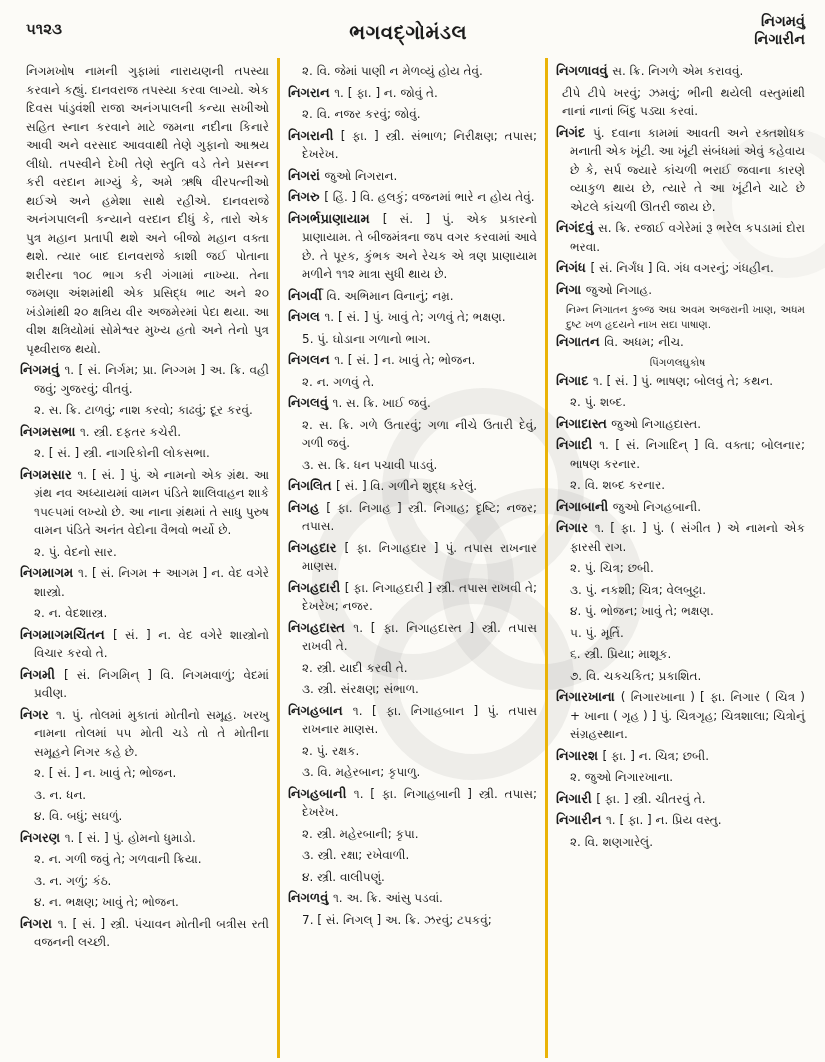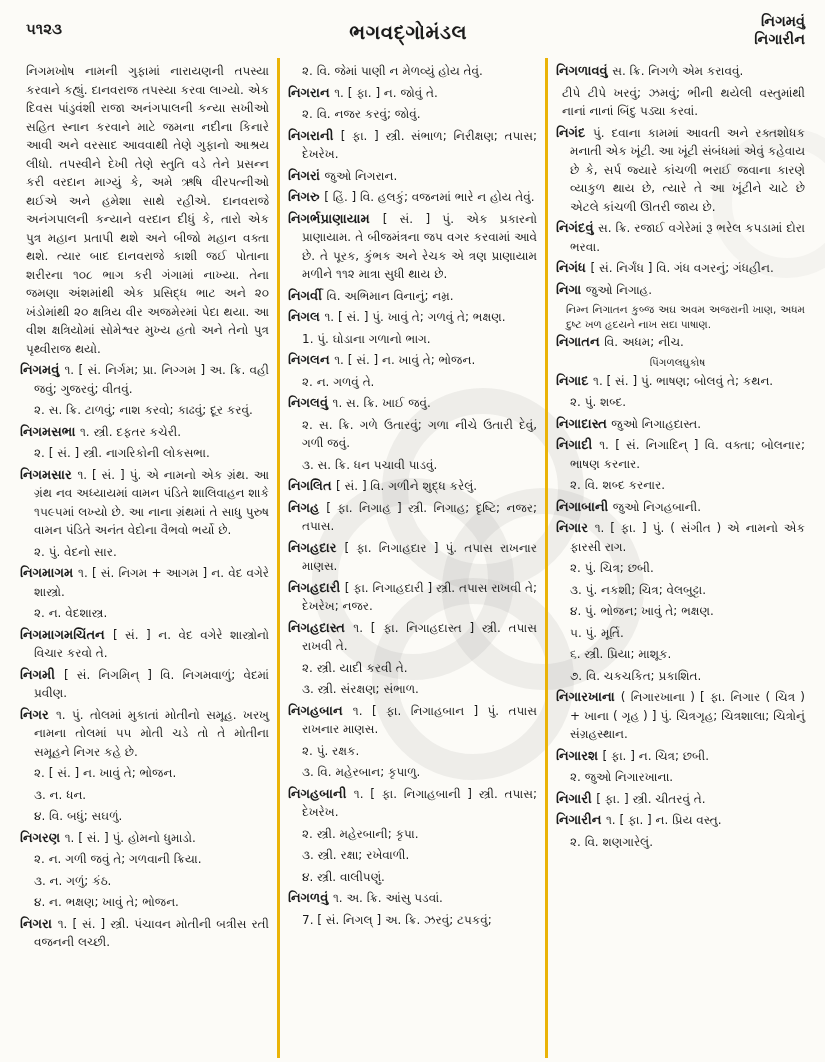--- a/index.html
+++ b/index.html
@@ -111,21 +111,21 @@
     <div class="col">
         <p class="para sense">૨. વિ. જેમાં પાણી ન મેળવ્યું હોય તેવું.</p>
         <p class="para entry"><span class="headword">નિગરાન </span>૧. [ ફા. ] ન. જોવું તે.</p>
         <p class="para sense">૨. વિ. નજર કરવું; જોવું.</p>
         <p class="para entry"><span class="headword">નિગરાની </span>[ ફા. ] સ્ત્રી. સંભાળ; નિરીક્ષણ; તપાસ; દેખરેખ.</p>
         <p class="para entry"><span class="headword">નિગરાં </span>જુઓ નિગરાન.</p>
         <p class="para entry"><span class="headword">નિગરુ </span>[ હિં. ] વિ. હલકું; વજનમાં ભારે ન હોય તેવું.</p>
         <p class="para entry"><span class="headword">નિગર્ભપ્રાણાયામ </span>[ સં. ] પું. એક પ્રકારનો પ્રાણાયામ. તે બીજમંત્રના જપ વગર કરવામાં આવે છે. તે પૂરક, કુંભક અને રેચક એ ત્રણ પ્રાણાયામ મળીને ૧૧૨ માત્રા સુધી થાય છે.</p>
         <p class="para entry"><span class="headword">નિગર્વી </span>વિ. અભિમાન વિનાનું; નમ્ર.</p>
         <p class="para entry"><span class="headword">નિગલ </span>૧. [ સં. ] પું. ખાવું તે; ગળવું તે; ભક્ષણ.</p>
-        <p class="para sense">1. પું. ઘોડાના ગળાનો ભાગ.</p>
+        <p class="para sense">5. પું. ઘોડાના ગળાનો ભાગ.</p>
         <p class="para entry"><span class="headword">નિગલન </span>૧. [ સં. ] ન. ખાવું તે; ભોજન.</p>
         <p class="para sense">૨. ન. ગળવું તે.</p>
         <p class="para entry"><span class="headword">નિગલવું </span>૧. સ. ક્રિ. ખાઈ જવું.</p>
         <p class="para sense">૨. સ. ક્રિ. ગળે ઉતારવું; ગળા નીચે ઉતારી દેવું, ગળી જવું.</p>
         <p class="para sense">૩. સ. ક્રિ. ધન પચાવી પાડવું.</p>
         <p class="para entry"><span class="headword">નિગલિત </span>[ સં. ] વિ. ગળીને શુદ્ધ કરેલું.</p>
         <p class="para entry"><span class="headword">નિગહ </span>[ ફા. નિગાહ ] સ્ત્રી. નિગાહ; દૃષ્ટિ; નજર; તપાસ.</p>
         <p class="para entry"><span class="headword">નિગહદાર </span>[ ફા. નિગાહદાર ] પું. તપાસ રાખનાર માણસ.</p>
         <p class="para entry"><span class="headword">નિગહદારી </span>[ ફા. નિગાહદારી ] સ્ત્રી. તપાસ રાખવી તે; દેખરેખ; નજર.</p>
         <p class="para entry"><span class="headword">નિગહદાસ્ત </span>૧. [ ફા. નિગાહદાસ્ત ] સ્ત્રી. તપાસ રાખવી તે.</p>

